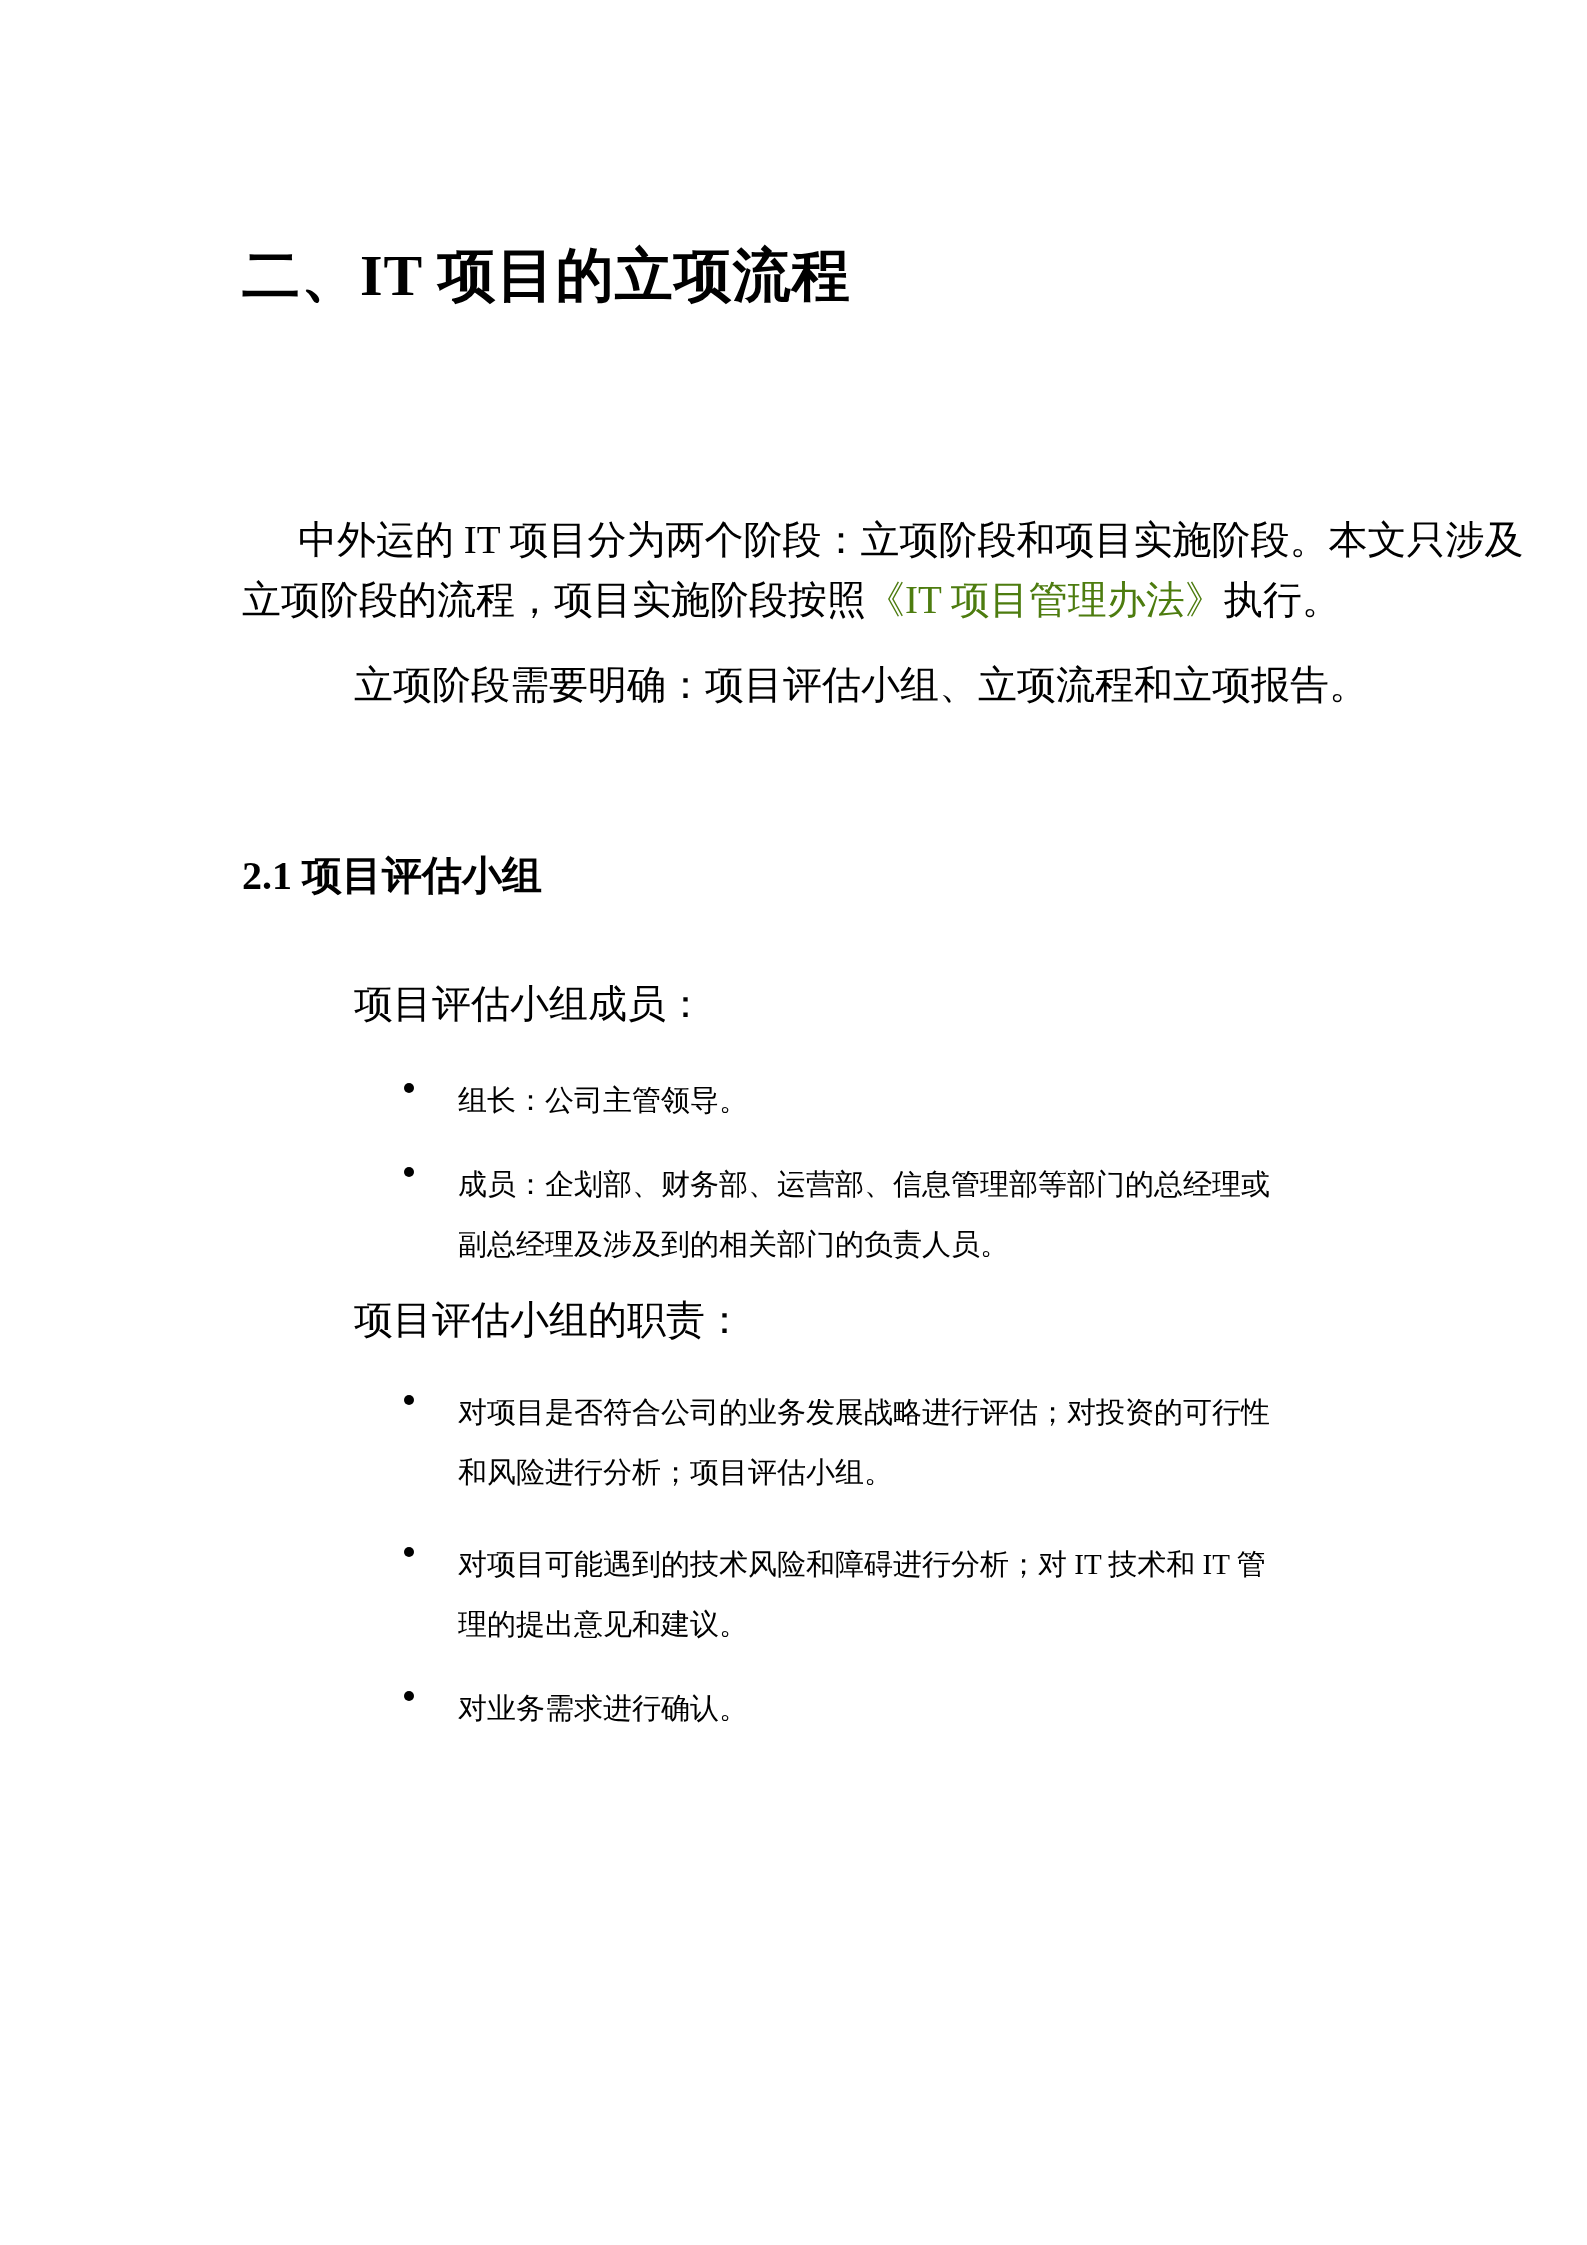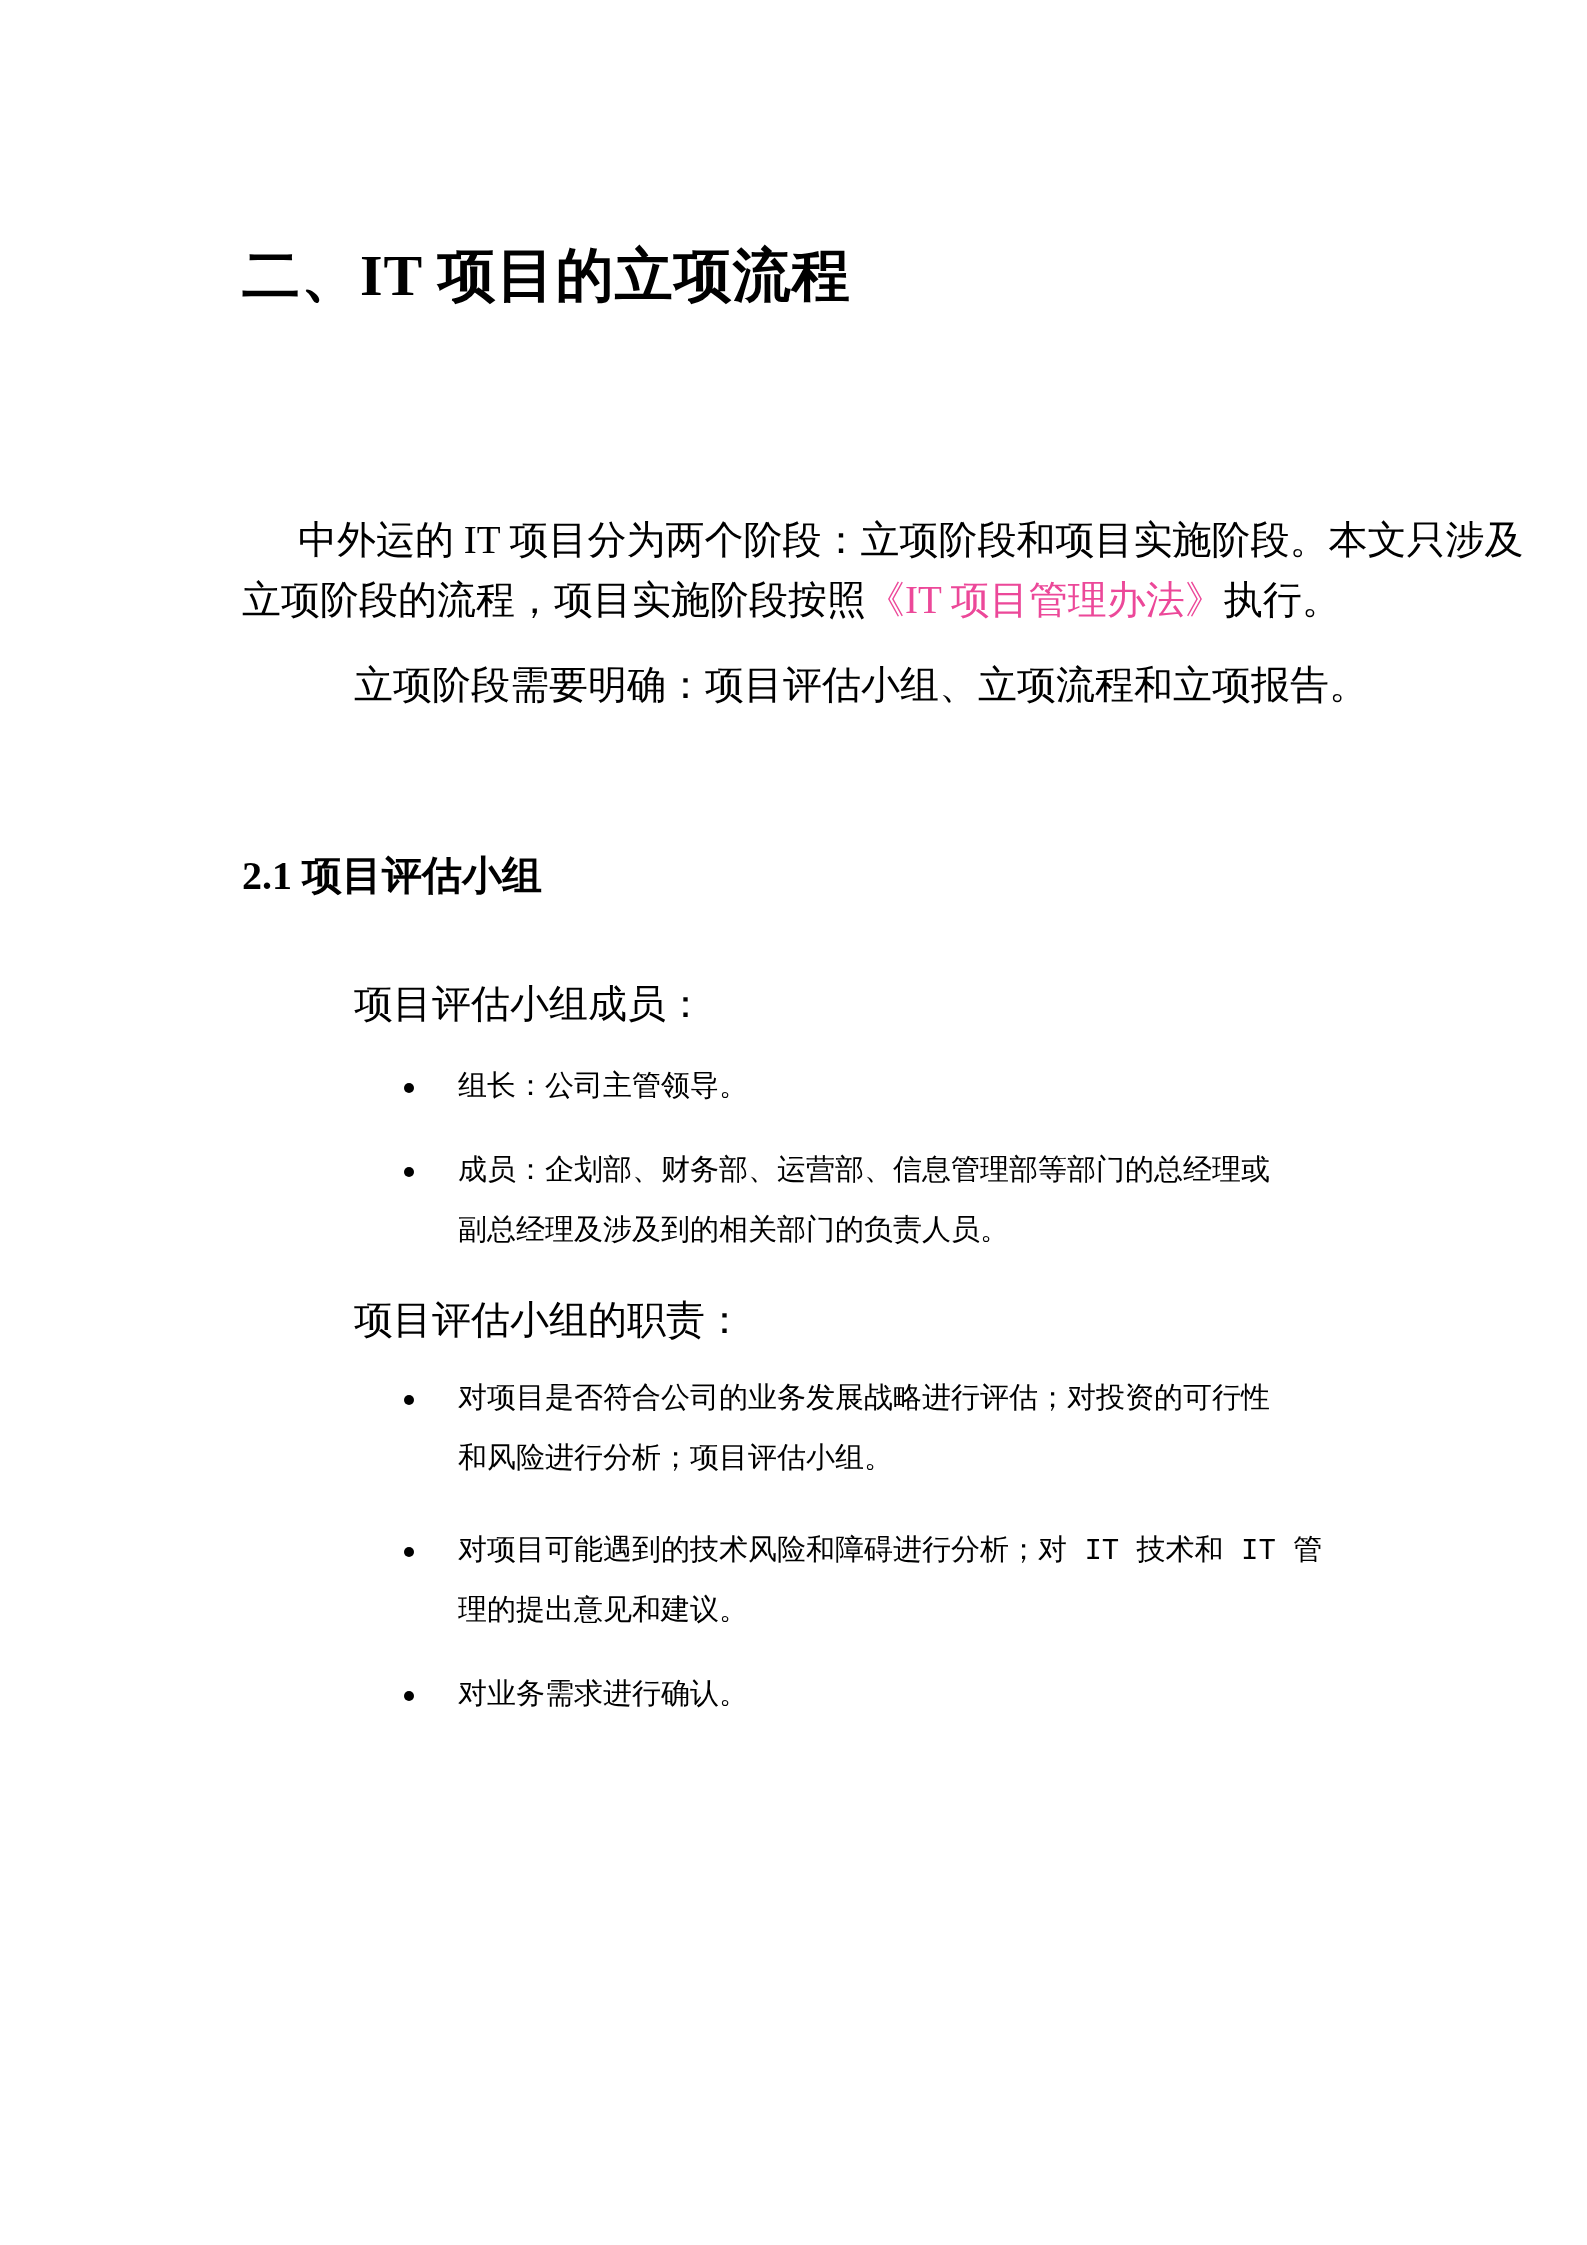--- a/index.html
+++ b/index.html
@@ -48,21 +48,21 @@
       white-space: nowrap;
     }
     .p1 {
       left: 298px;
       top: 510px;
       width: 1060px;
       white-space: normal;
     }
     .p1 .line { display: block; white-space: nowrap; }
     .p1 .line2 { margin-left: -56px; }
-    .red { color: #ec4899; }
+    .red { color: #4d7c0f; }
     .p2 { left: 354px; top: 655px; }
     .p3 { left: 354px; top: 974px; }
     .p4 { left: 354px; top: 1290px; }
 
     .bullet-item {
       position: absolute;
       left: 400px;
       font-size: 29px;
       line-height: 60px;
     }
@@ -71,23 +71,22 @@
       left: 4px;
       top: 25px;
       width: 10px;
       height: 10px;
       border-radius: 50%;
       background: #000000;
     }
     .bullet-item .text {
       position: absolute;
       left: 58px;
-      top: 0;
+      top: 12px;
       white-space: nowrap;
-      font-family: Liberation Mono, monospace;
     }
     .bullet-item .text .line { display: block; white-space: nowrap; }
     .b1 { top: 1058px; }
     .b2 { top: 1142px; }
     .b3 { top: 1370px; }
     .b4 { top: 1522px; }
     .b5 { top: 1666px; }
   </style>
 </head>
 <body>

